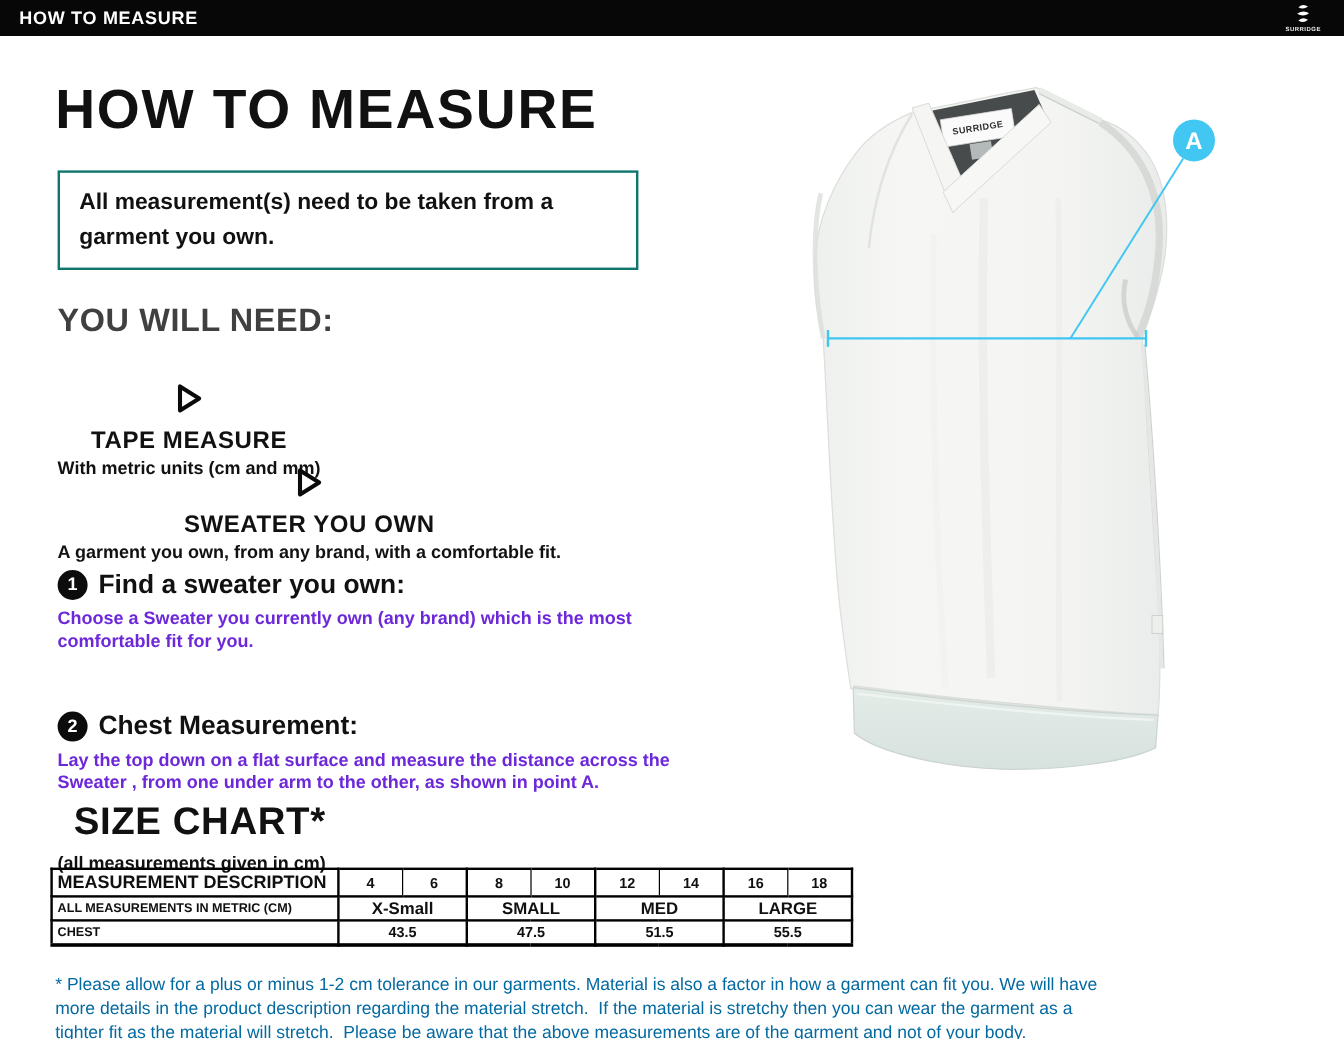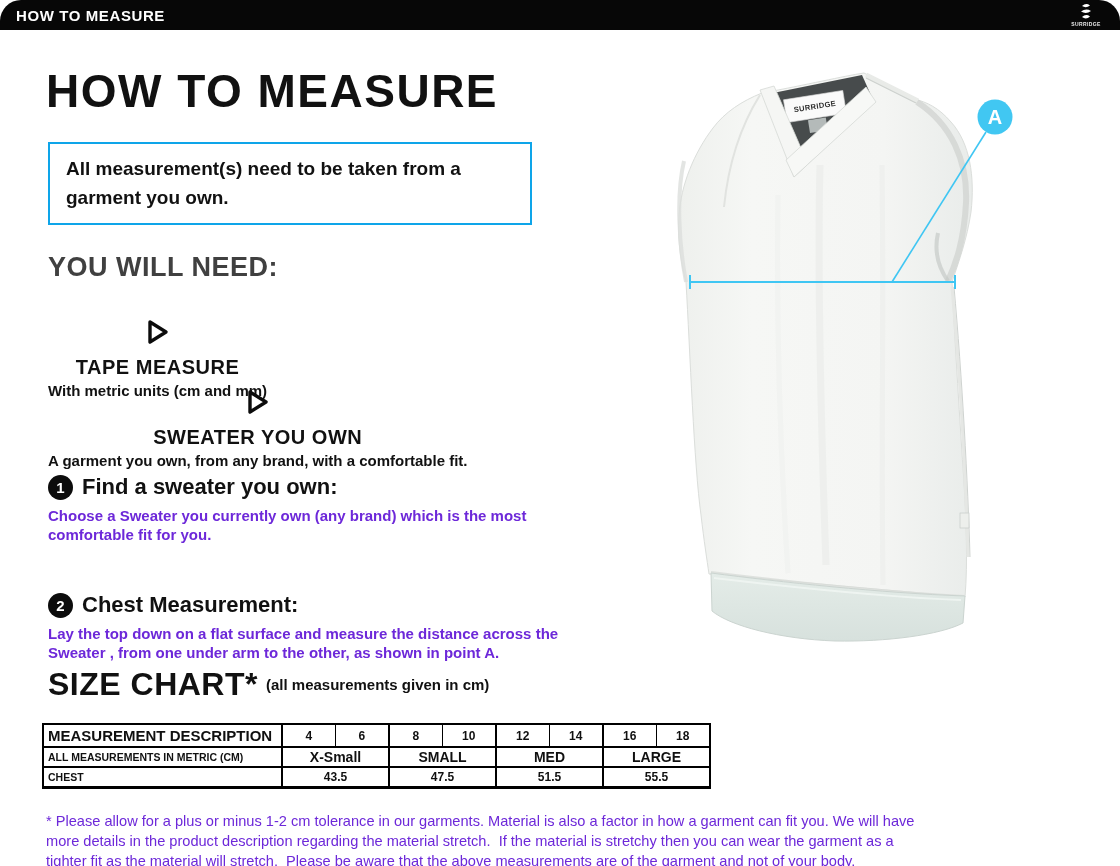--- a/index.html
+++ b/index.html
@@ -1,72 +1,72 @@
 <!DOCTYPE html>
 <html><head>
 <meta charset="utf-8">
 <style>
   * { margin:0; padding:0; box-sizing:border-box; }
   html,body { background:#ffffff; }
   body { font-family:"Liberation Sans", sans-serif; color:#101010; }
-  #stage { position:relative; width:1120px; height:866px; background:#fff; overflow:hidden;border-radius:21px; }
+  #stage { position:relative; width:1120px; height:866px; background:#fff; overflow:hidden; }
 
   
   .topbar { position:absolute; left:0; top:0; width:1120px; height:30px; background:#070707;
             display:flex; align-items:center; justify-content:space-between; padding:0 8px 0 16px; }
   .topbar-title { color:#fff; font-size:15px; font-weight:bold; letter-spacing:.6px; }
   .brand-logo { display:flex; flex-direction:column; align-items:center; margin-right:6px; }
 
   
   .page-title { position:absolute; left:46px; top:64px; font-size:46px; font-weight:800;
                 letter-spacing:1.5px; color:#111; }
 
   
   .notice-box { position:absolute; left:48px; top:142px; width:484px; min-height:80px;
-                border:2px solid #0ea5e9; padding:11px 16px; }
+                border:2px solid #0f766e; padding:11px 16px; }
   .notice-box p { font-size:19px; line-height:1.5; font-weight:bold; color:#111; }
 
   .section-heading { position:absolute; left:48px; font-size:27px; font-weight:800; letter-spacing:.5px; color:#404040; }
 
   
   .need-item { position:absolute; left:48px; }
   .need-row { display:flex; align-items:center; gap:10px;flex-direction:column; }
   .need-title { font-size:20px; font-weight:800; letter-spacing:.5px; color:#111; }
   .need-desc { font-size:15px; font-weight:bold; margin-top:3px; color:#111; }
 
   
   .step { position:absolute; left:48px; width:530px; }
   .step-head { display:flex; align-items:center; gap:9px; }
   .step-num { width:25px; height:25px; border-radius:50%; background:#0c0c0c; color:#fff;
               display:flex; align-items:center; justify-content:center; font-size:15px; font-weight:bold; flex:0 0 auto; }
   .step-title { font-size:22px; font-weight:800; color:#111; }
   .step-desc { font-size:15px; font-weight:bold; line-height:1.25; margin-top:7px; color:#6d28d9; }
 
   
-  .sizechart-head { position:absolute; left:48px; top:666px; display:flex; align-items:center; gap:8px; }
+  .sizechart-head { position:absolute; left:48px; top:666px; display:flex; align-items:flex-end; gap:8px;flex-direction:column; }
   .sizechart-big { font-size:32px; font-weight:800; letter-spacing:.5px; color:#111; }
   .sizechart-small { font-size:15px; font-weight:bold; color:#111; }
 
   
   .size-table { position:absolute; left:42px; top:723px; width:667px; border-collapse:collapse;
                 table-layout:fixed; border:2px solid #000; border-bottom:3px solid #000; }
   .size-table td { border:2px solid #000; text-align:center; vertical-align:middle; overflow:hidden; white-space:nowrap; }
   .size-table .lbl { text-align:left; padding-left:4px; }
   .size-table tr.r1 td { height:23px; font-size:12px; font-weight:bold; }
   .size-table tr.r1 td.lbl { font-size:15px; }
   .size-table tr.r2 td { height:20px; font-size:14px; font-weight:bold; }
   .size-table tr.r2 td.lbl { font-size:10.5px; }
   .size-table tr.r3 td { height:20px; font-size:12px; font-weight:600; }
   .size-table tr.r3 td.lbl { font-size:10.5px; font-weight:bold; }
   .size-table td.thinL { border-left:1px solid #000; }
   .size-table td.thinR { border-right:1px solid #000; }
 
   
   .footnote { position:absolute; left:46px; top:811px; width:1050px; }
-  .footnote div { font-size:14.6px; font-weight:normal; line-height:1.38; color:#6d28d9; white-space:pre-wrap; }
+  .footnote div { font-size:14.6px; font-weight:normal; line-height:1.38; color:#0369a1; white-space:pre-wrap; }
 
   
   .diagram { position:absolute; left:630px; top:45px; width:400px; height:620px; }
 </style>
 </head>
 <body>
 
 <div id="stage">
 
   <div class="topbar">

